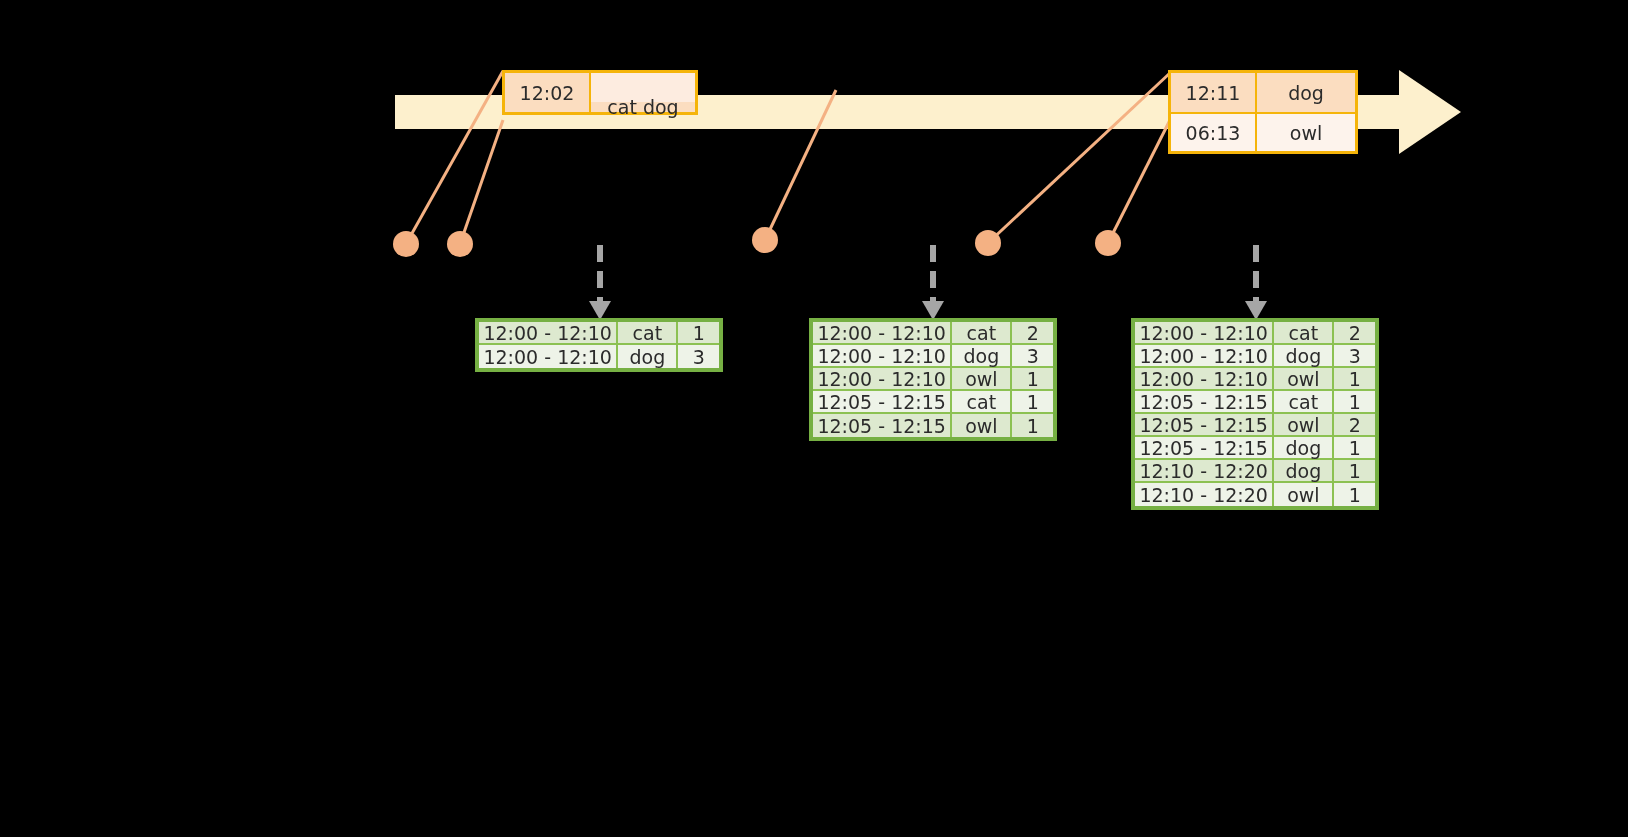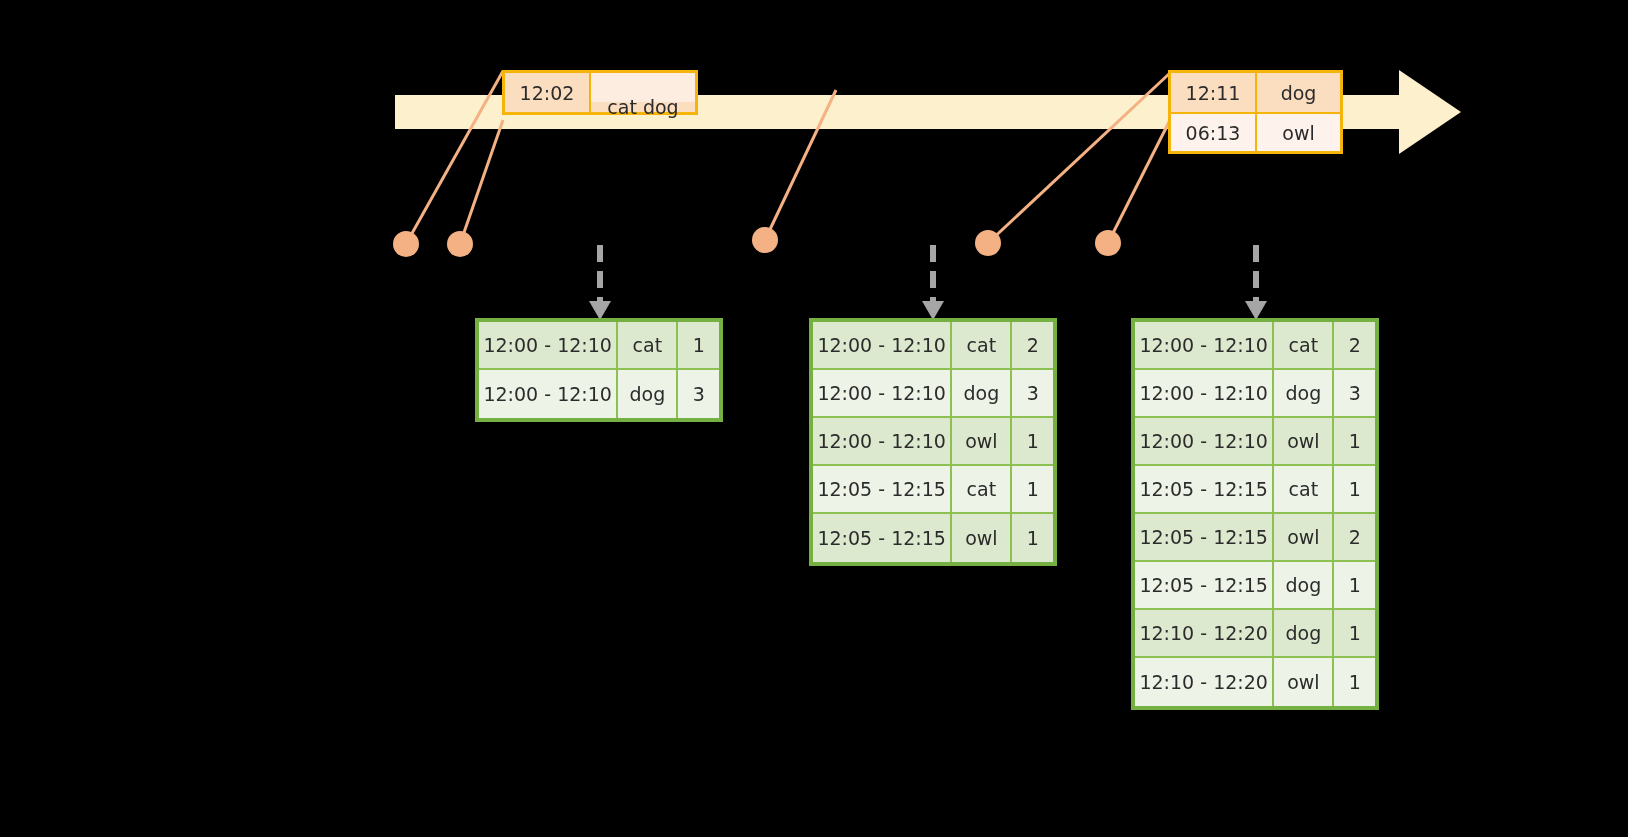--- a/index.html
+++ b/index.html
@@ -80,21 +80,21 @@
     font-size: 19px;
     color: #2b2b2b;
     background: #fdf3ec;
     box-sizing: border-box;
   }
 
   #event-box-1 { left: 502px; top: 62px; width: 196px; }
   #event-box-1 .ev-text { width: 110px; margin-top: 29px; }
   #event-box-2 { left: 835px; top: 81px; width: 196px; }
   #event-box-2 .ev-text { width: 110px; }
-  #event-box-3 { left: 1168px; top: 62px; width: 175px; }
+  #event-box-3 { left: 1168px; top: 62px; width: 190px; }
   #event-box-3 .ev-text { width: 89px; }
 
   
   #connectors {
     position: absolute;
     left: 0; top: 0;
     width: 1628px;
     height: 837px;
     pointer-events: none;
   }
@@ -136,21 +136,21 @@
 
   
   .result-table {
     position: absolute;
     border: 4px solid #76b043;
     box-sizing: border-box;
     background: #ffffff;
   }
   .res-row {
     display: flex;
-    height: 48px;
+    height: 23px;
     box-sizing: border-box;
   }
   .res-row .cell {
     display: flex;
     align-items: center;
     justify-content: center;
     font-size: 19px;
     color: #2b2b2b;
     box-sizing: border-box;
     border-right: 2px solid #8cc152;

